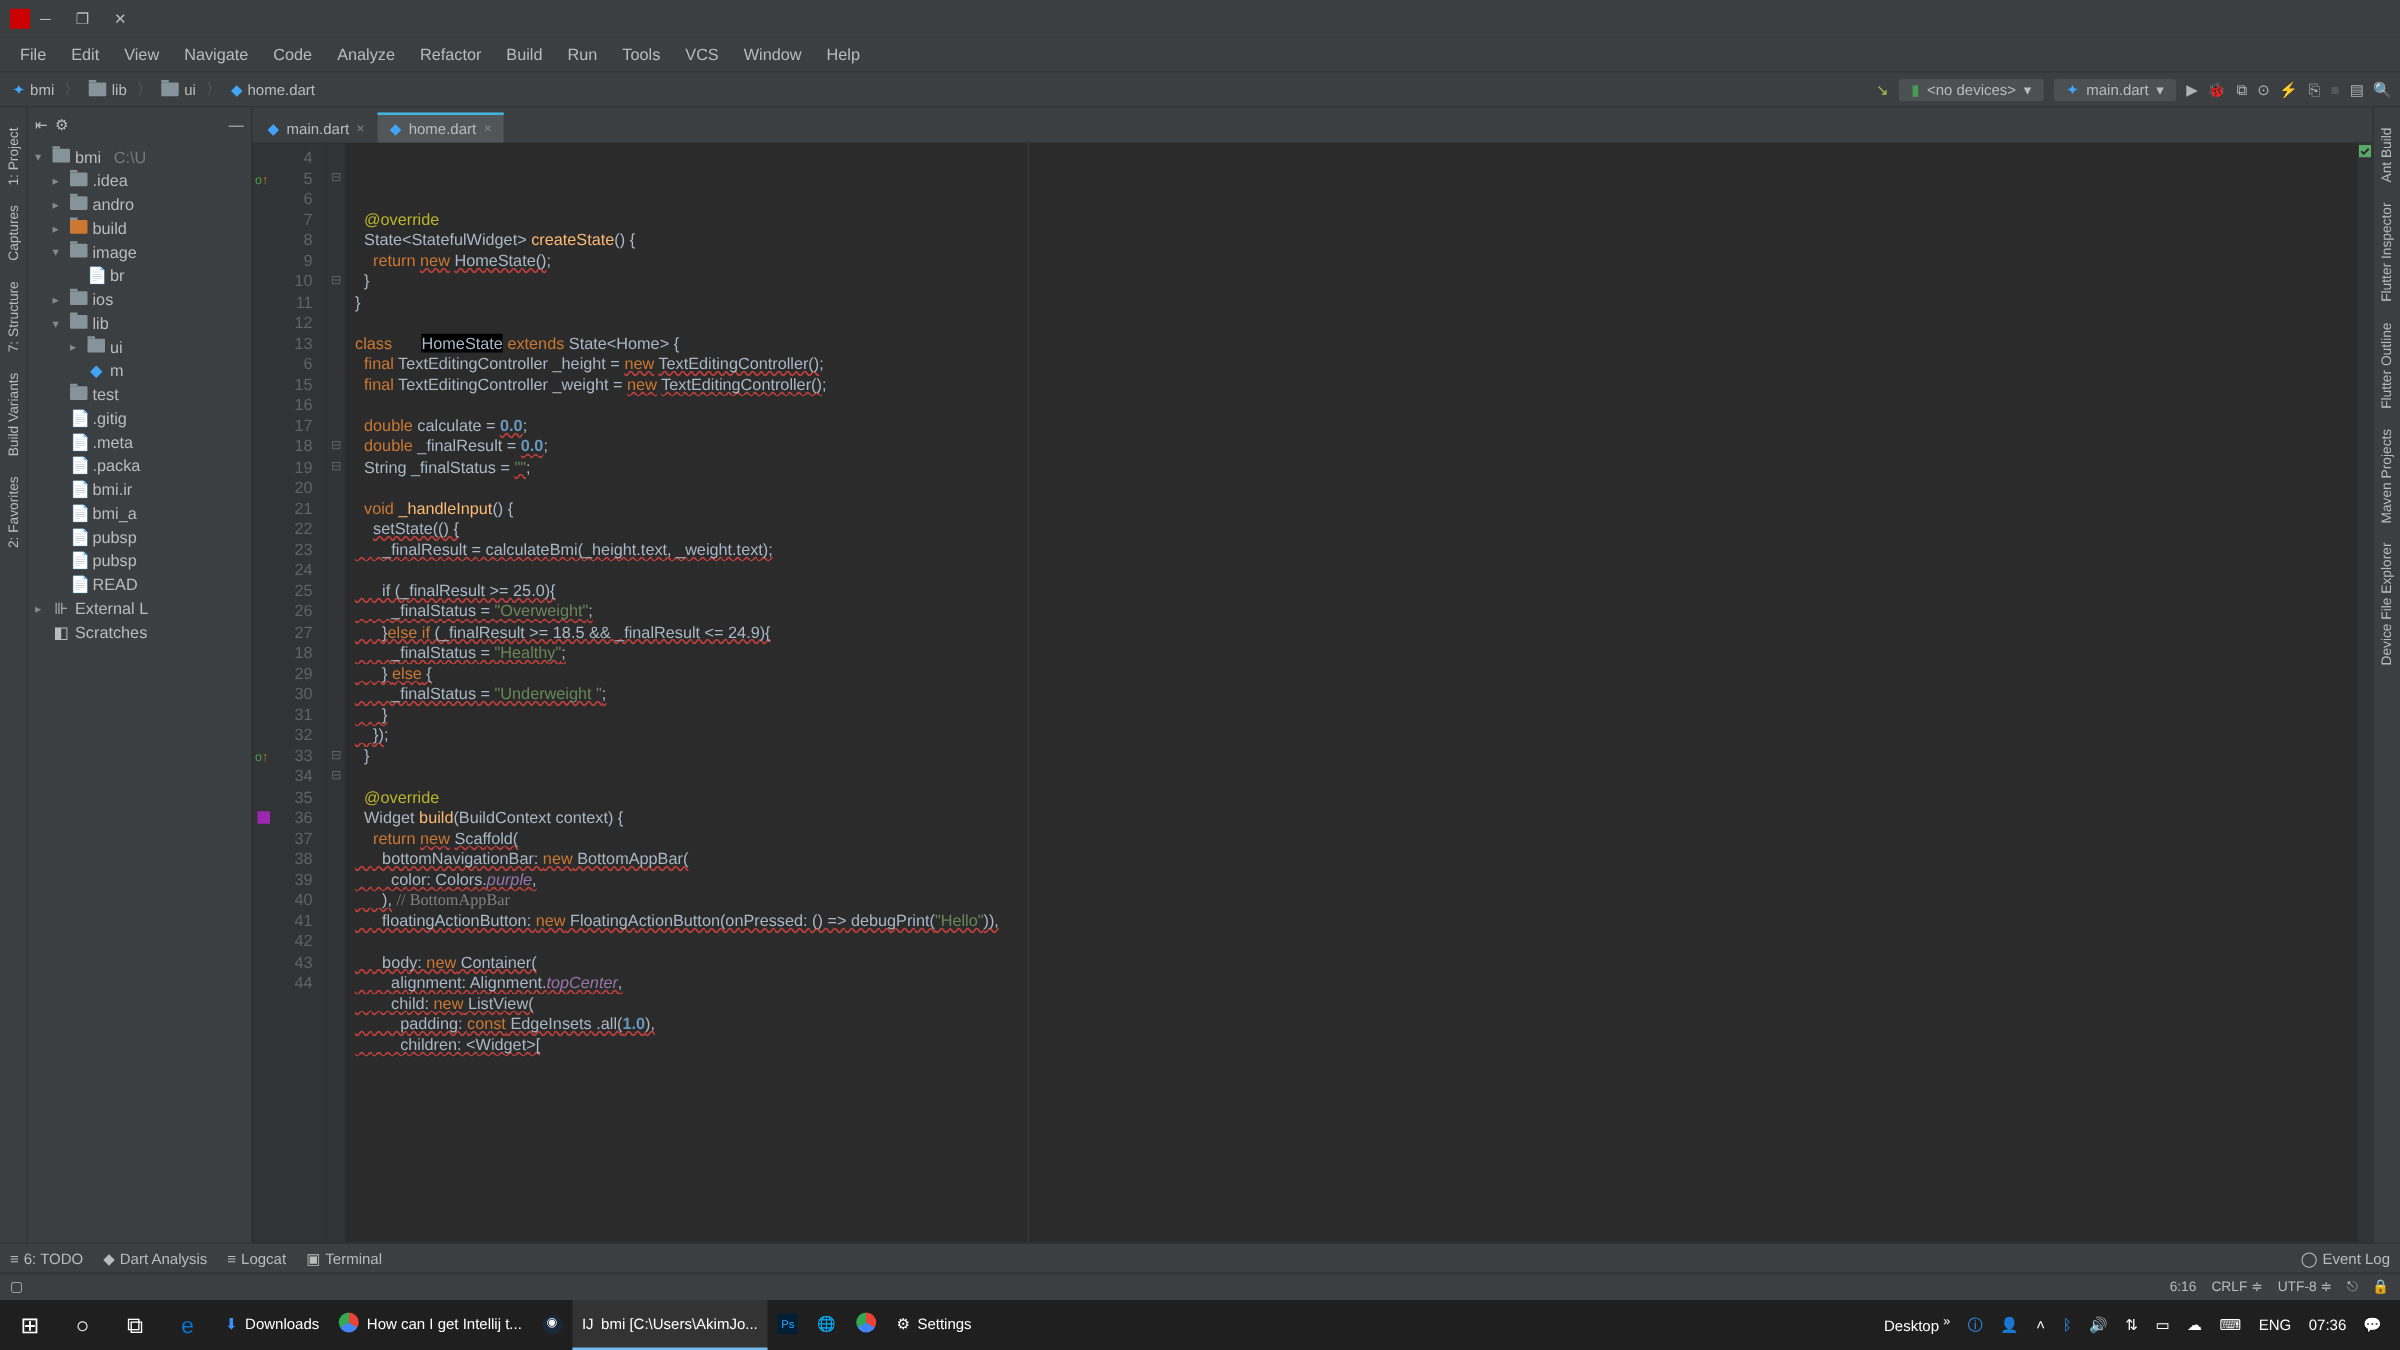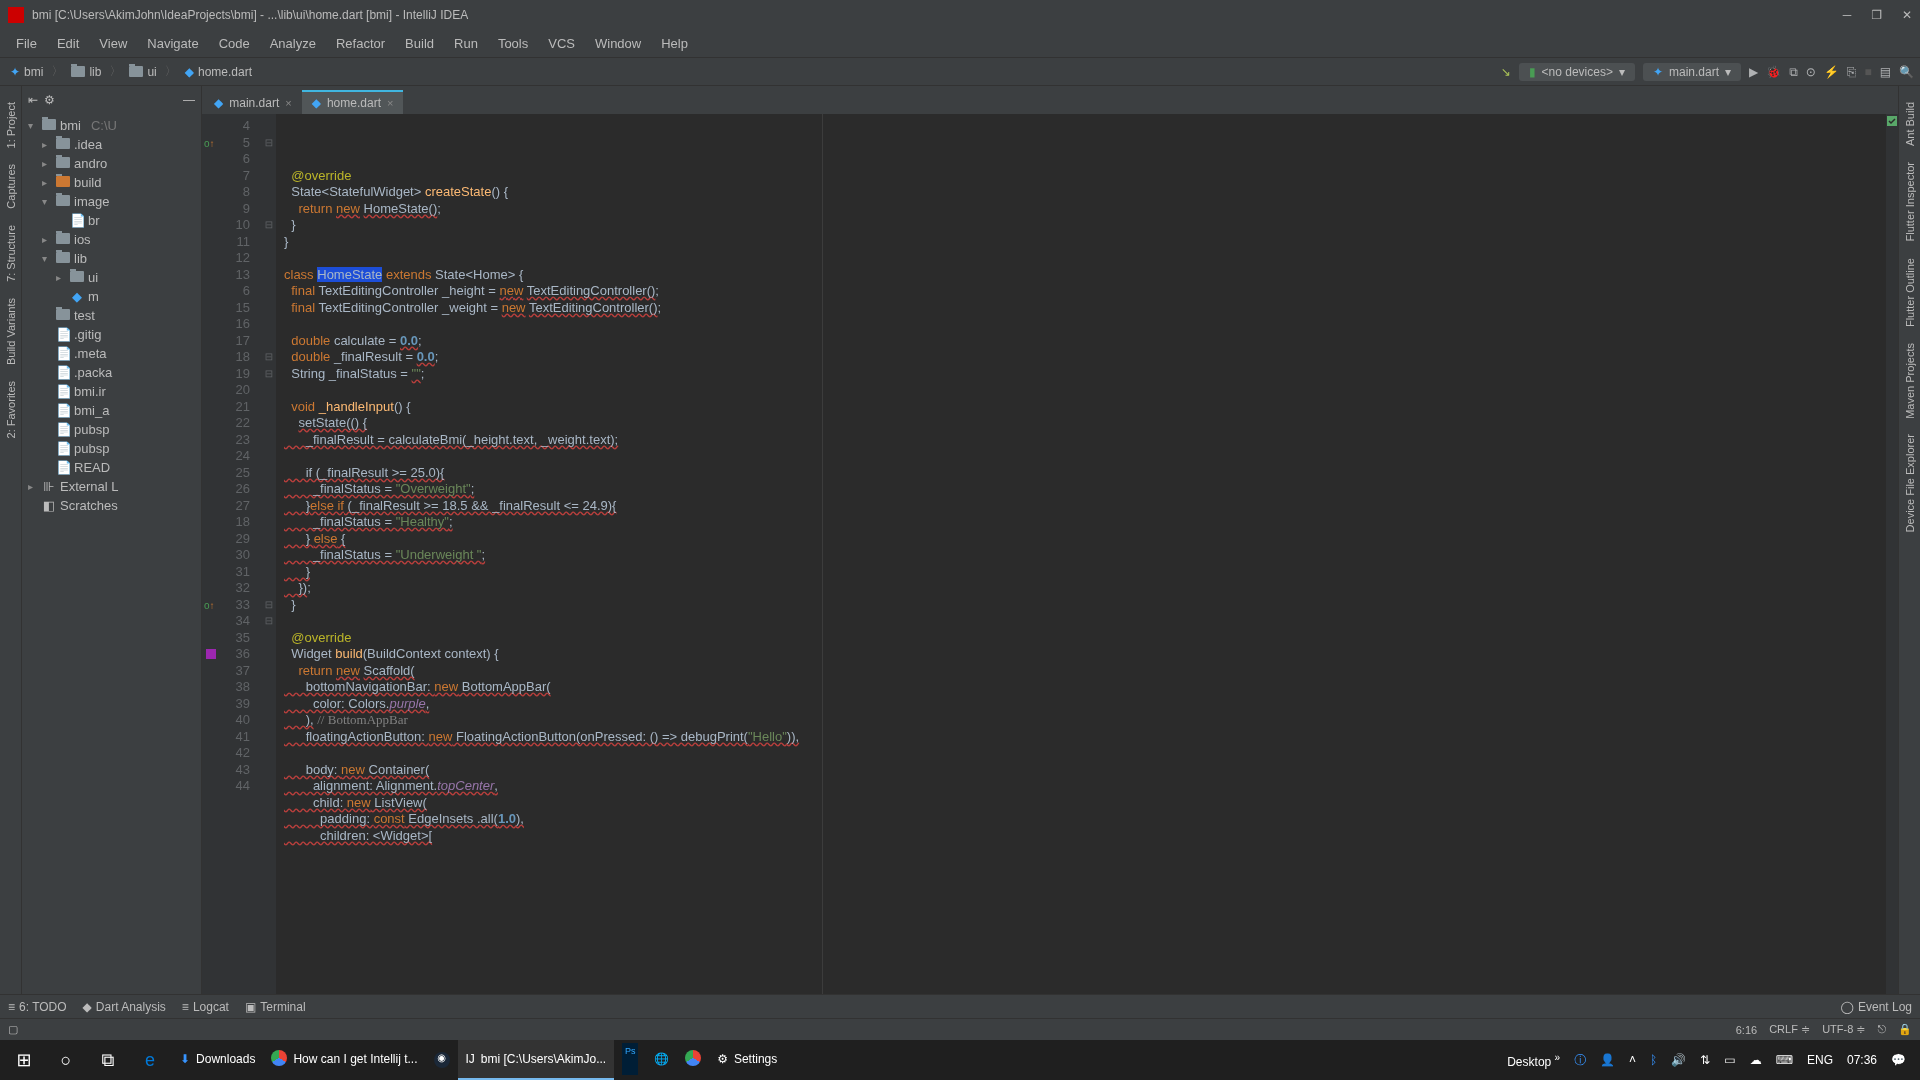--- a/index.html
+++ b/index.html
@@ -56,21 +56,21 @@
 
 .kw { color: #cc7832; }
 .ann { color: #bbb529; }
 .fn { color: #fdba74; }
 .str { color: #6a8759; }
 .num { color: #6897bb; font-weight: bold; }
 .cmt { color: #808080; font-family: Liberation Serif, serif; }
 .cls { color: #a9b7c6; }
 .purple { color: #9876aa; font-style: italic; }
 .err { text-decoration: underline wavy #bc3f3c; text-decoration-skip-ink: none; }
-.bg-hl { background: #1d4ed8; }
+.bg-hl { background: #000000; margin-left: 20px; }
 
 .right-sidebar { width: 22px; background: #3c3f41; border-left: 1px solid #323232; display: flex; flex-direction: column; align-items: center; padding-top: 8px; }
 
 .error-stripe { width: 12px; background: #313335; position: relative; }
 .stripe-top { position: absolute; top: 2px; left: 1px; width: 10px; height: 10px; }
 
 .bottom-toolbar { height: 24px; background: #3c3f41; display: flex; align-items: center; padding: 0 8px; gap: 16px; border-top: 1px solid #323232; color: #bbbbbb; font-size: 12px; }
 .bottom-item { display: flex; align-items: center; gap: 4px; cursor: pointer; }
 .bottom-right { margin-left: auto; display: flex; align-items: center; gap: 4px; }
 
@@ -82,21 +82,20 @@
 .task-item { height: 40px; display: flex; align-items: center; gap: 6px; padding: 0 8px; color: #ffffff; font-size: 12px; cursor: pointer; border-bottom: 2px solid transparent; }
 .task-item.active { border-bottom-color: #76b9ed; background: #333; }
 .task-right { margin-left: auto; display: flex; align-items: center; gap: 14px; color: #ffffff; font-size: 12px; padding-right: 10px; }
 .tray-icon { cursor: pointer; }
 </style>
 </head>
 <body>
 
 <div class="titlebar">
   <div class="titlebar-icon"></div>
-  <div class="titlebar-text">bmi [C:\Users\AkimJohn\IdeaProjects\bmi] - ...\lib\ui\home.dart [bmi] - IntelliJ IDEA</div>
   <div class="titlebar-controls">
     <span class="titlebar-btn">─</span>
     <span class="titlebar-btn">❐</span>
     <span class="titlebar-btn">✕</span>
   </div>
 </div>
 
 <div class="menubar" id="menubar">
     <span class="menu-item">File</span>
     <span class="menu-item">Edit</span>
@@ -444,21 +443,21 @@
         <span>How can I get Intellij t...</span>
       </div>
       <div class="task-item">
         <span style="color:#fff"><span style="display:inline-block;width:16px;height:16px;border-radius:50%;background:#1b2838;color:#fff;font-size:10px;text-align:center">◉</span></span>
       </div>
       <div class="task-item active">
         <span style="color:#fff">IJ</span>
         <span>bmi [C:\Users\AkimJo...</span>
       </div>
       <div class="task-item">
-        <span style="color:#fff"><span style="display:inline-block;width:16px;height:32px;background:#001e36;color:#31a8ff;font-size:9px;text-align:center;line-height:16px">Ps</span></span>
+        <span style="color:#fff"><span style="display:inline-block;width:16px;height:16px;background:#001e36;color:#31a8ff;font-size:9px;text-align:center;line-height:16px">Ps</span></span>
       </div>
       <div class="task-item">
         <span style="color:#fff">🌐</span>
       </div>
       <div class="task-item">
         <span style="color:#fff"><span style="display:inline-block;width:16px;height:16px;border-radius:50%;background:conic-gradient(#ea4335 0 120deg,#4285f4 120deg 240deg,#34a853 240deg)"></span></span>
       </div>
       <div class="task-item">
         <span style="color:#fff">⚙</span>
         <span>Settings</span>

